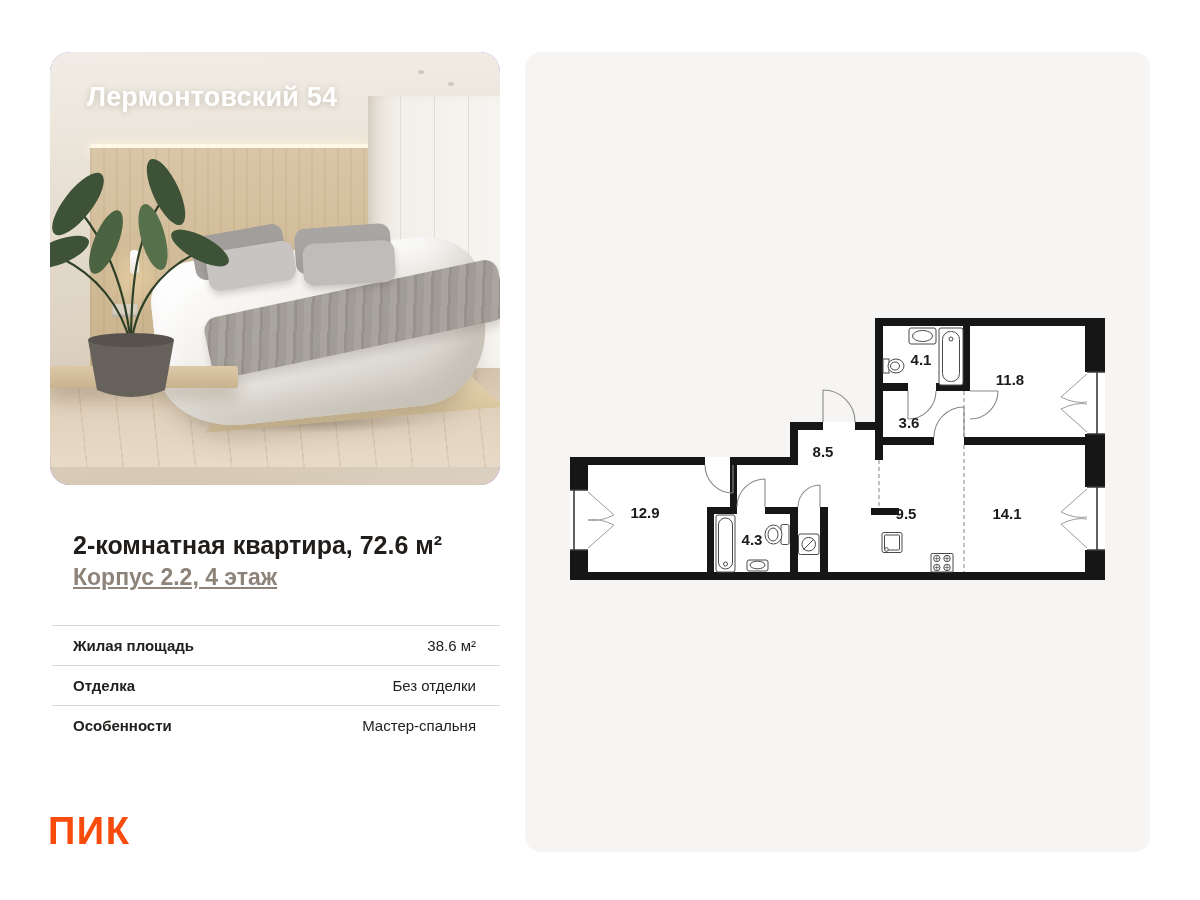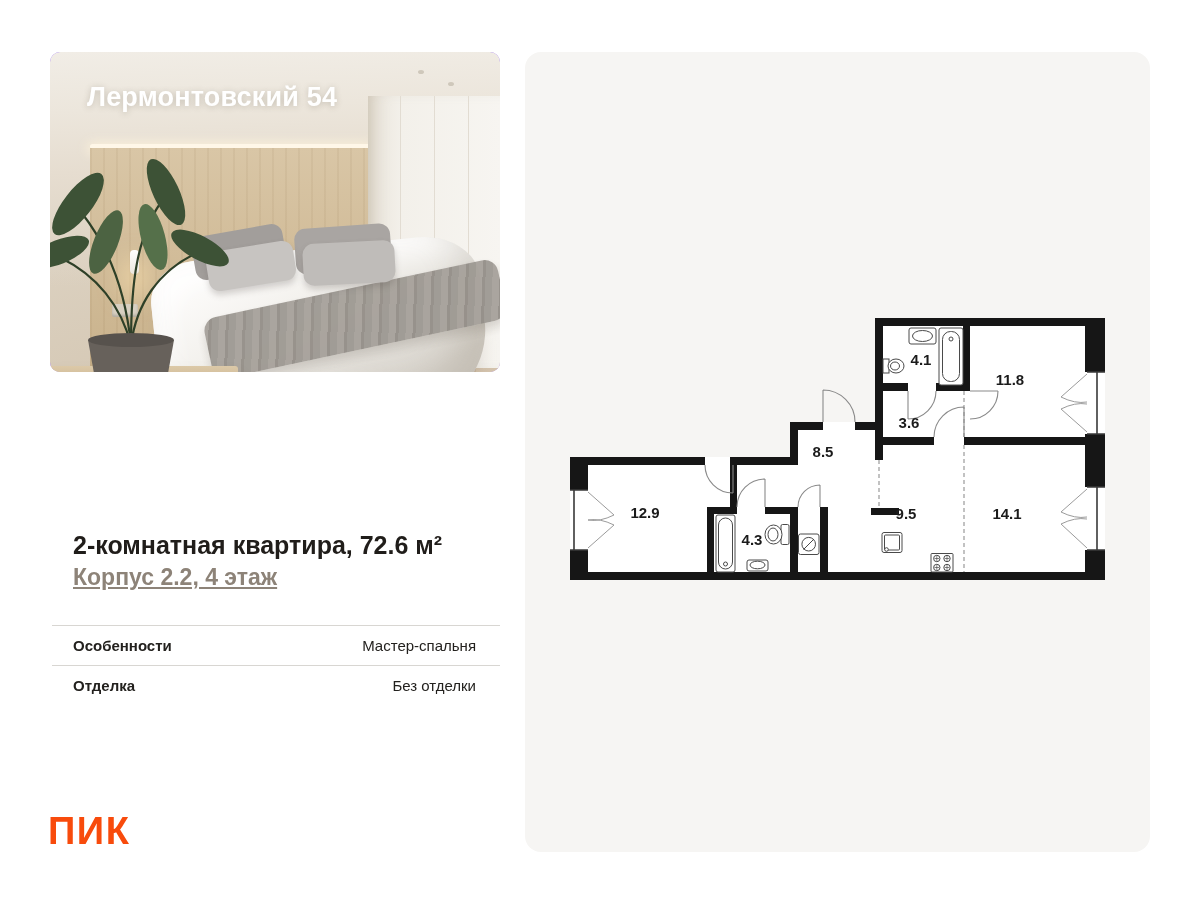--- a/index.html
+++ b/index.html
@@ -2,22 +2,22 @@
 <html><head>
 <meta charset="utf-8">
 <style>
   html,body{margin:0;padding:0;}
   body{
     width:1200px;height:900px;position:relative;background:#ffffff;
     font-family:"Liberation Sans",sans-serif;overflow:hidden;
   }
   
   .photo-card{
-    position:absolute;left:50px;top:52px;width:450px;height:320px;
-    border-radius:10px;overflow:hidden;background:#8b5cf6;
+    position:absolute;left:50px;top:52px;width:450px;height:433px;
+    border-radius:20px;overflow:hidden;background:#8b5cf6;
   }
   .abs{position:absolute;}
   .ph-wall{inset:0;background:
     radial-gradient(120% 90% at 28% 118%, rgba(190,170,140,.28), transparent 60%),
     linear-gradient(178deg,#f1ede6 0%,#ece6dc 18%,#e6ddd0 36%,#e0d6c7 54%,#dbd0bf 70%);}
   .ph-floor{left:0;top:316px;width:450px;height:99px;background:
     repeating-linear-gradient(84deg, rgba(130,100,70,.13) 0 1.5px, transparent 1.5px 36px),
     linear-gradient(180deg,#d5c4ae 0%,#e2d3bf 55%,#e8dac6 100%);}
   .ph-panel{left:40px;top:96px;width:282px;height:222px;background:
     repeating-linear-gradient(90deg, rgba(120,90,50,.07) 0 2px, transparent 2px 13px),
@@ -130,26 +130,30 @@
     <ellipse cx="95" cy="190" rx="43" ry="7" fill="#57524d"></ellipse>
   </svg>
   <div class="abs photo-title">Лермонтовский 54</div>
 </div>
 
 <div class="listing-title">2-комнатная квартира, 72.6 м²</div>
 <div class="listing-subtitle">Корпус 2.2, 4 этаж</div>
 
 <div class="specs">
   <div class="spec-row">
-    <span class="spec-label">Особенности</span>
-    <span class="spec-value">Мастер-спальня</span>
+    <span class="spec-label">Жилая площадь</span>
+    <span class="spec-value">38.6 м²</span>
   </div>
   <div class="spec-row">
     <span class="spec-label">Отделка</span>
     <span class="spec-value">Без отделки</span>
+  </div>
+  <div class="spec-row">
+    <span class="spec-label">Особенности</span>
+    <span class="spec-value">Мастер-спальня</span>
   </div>
 </div>
 
 <div class="brand-logo">ПИК</div>
 
 <div class="plan-card">
   <svg class="plan-svg" width="535" height="262" viewBox="0 0 535 262">
 
     <path d="M305,0 H535 V262 H0 V139 H220 V104 H305 Z" fill="#ffffff"></path>
 

